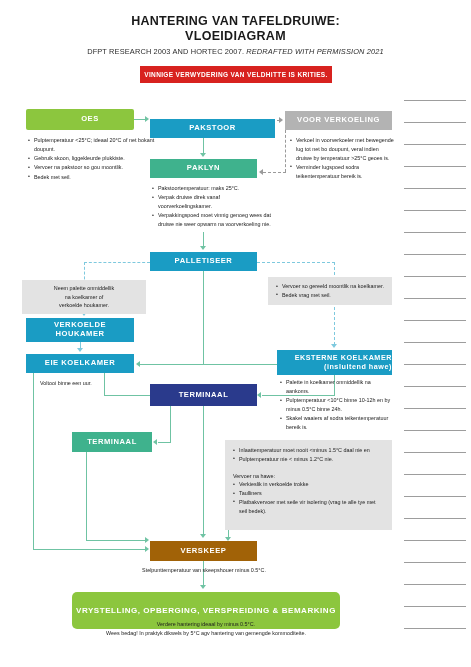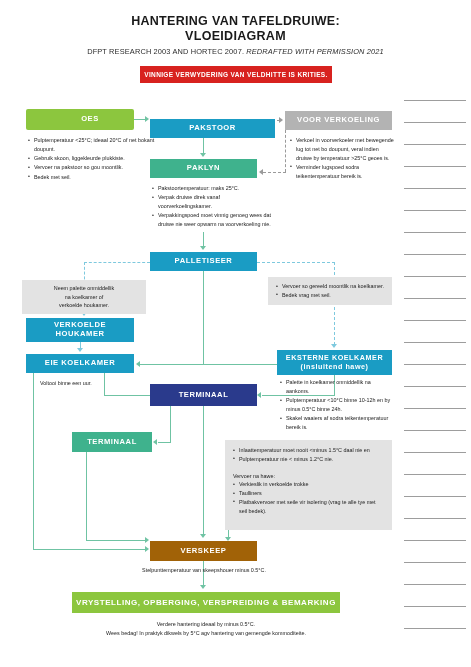--- a/index.html
+++ b/index.html
@@ -51,25 +51,25 @@
     line-height: 1.15;
   }
 
   .n-oes      { left: 26px;  top: 109px; width: 108px; height: 21px; background: #8cc63e; font-size: 7.6px; border-radius: 2px; padding-left: 20px; }
   .n-pakstoor { left: 150px; top: 111px; width: 125px; height: 19px; background: #1a9cc4; font-size: 7.6px; margin-top: 8px; }
   .n-voorv    { left: 285px; top: 111px; width: 107px; height: 19px; background: #b3b3b3; font-size: 7.6px; }
   .n-paklyn   { left: 150px; top: 159px; width: 107px; height: 19px; background: #3fb28d; font-size: 7.6px; }
   .n-pallet   { left: 150px; top: 252px; width: 107px; height: 19px; background: #1a9cc4; font-size: 7.6px; }
   .n-verkhou  { left: 26px;  top: 318px; width: 108px; height: 24px; background: #1a9cc4; font-size: 7.6px; flex-direction: column; }
   .n-eiekoel  { left: 26px;  top: 354px; width: 108px; height: 19px; background: #1a9cc4; font-size: 7.6px; }
-  .n-ekstern  { left: 277px; top: 350px; width: 115px; height: 25px; background: #1a9cc4; font-size: 7.2px; flex-direction: column; }
+  .n-ekstern  { left: 277px; top: 350px; width: 115px; height: 25px; background: #1a9cc4; font-size: 7.2px; flex-direction: column; align-items: flex-end; }
   .n-behou    { left: 150px; top: 384px; width: 107px; height: 22px; background: #2a3a8c; font-size: 7.6px; }
   .n-terminaal{ left: 72px;  top: 432px; width: 80px;  height: 20px; background: #3fb28d; font-size: 7.6px; }
   .n-verskeep { left: 150px; top: 541px; width: 107px; height: 20px; background: #a16207; font-size: 7.6px; }
-  .n-vrystel  { left: 72px;  top: 592px; width: 268px; height: 21px; background: #8cc63e; font-size: 8px; border-radius: 0; }
+  .n-vrystel  { left: 72px;  top: 592px; width: 268px; height: 37px; background: #8cc63e; font-size: 8px; border-radius: 5px; }
 
   
   .txt {
     position: absolute;
     font-size: 5.4px;
     color: #1d1d1d;
     line-height: 1.62;
   }
   .txt ul { list-style: none; }
   .txt li {

